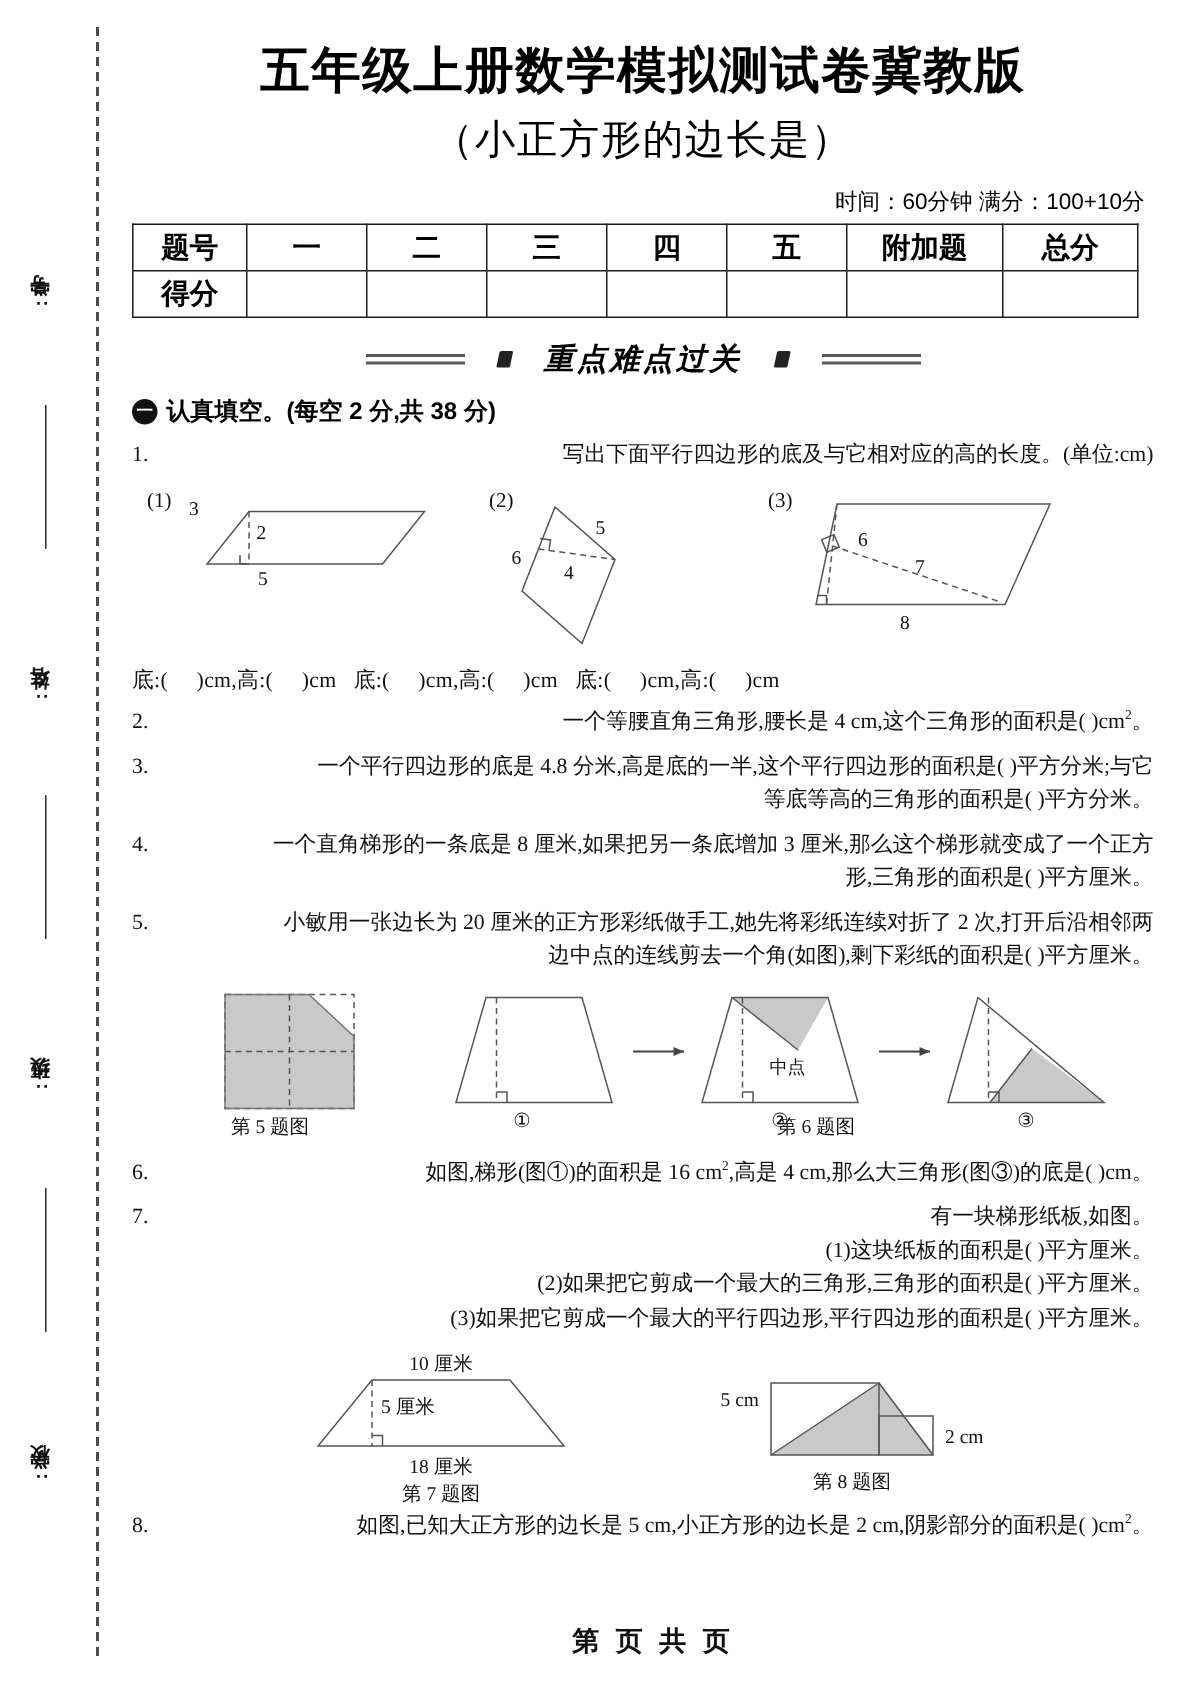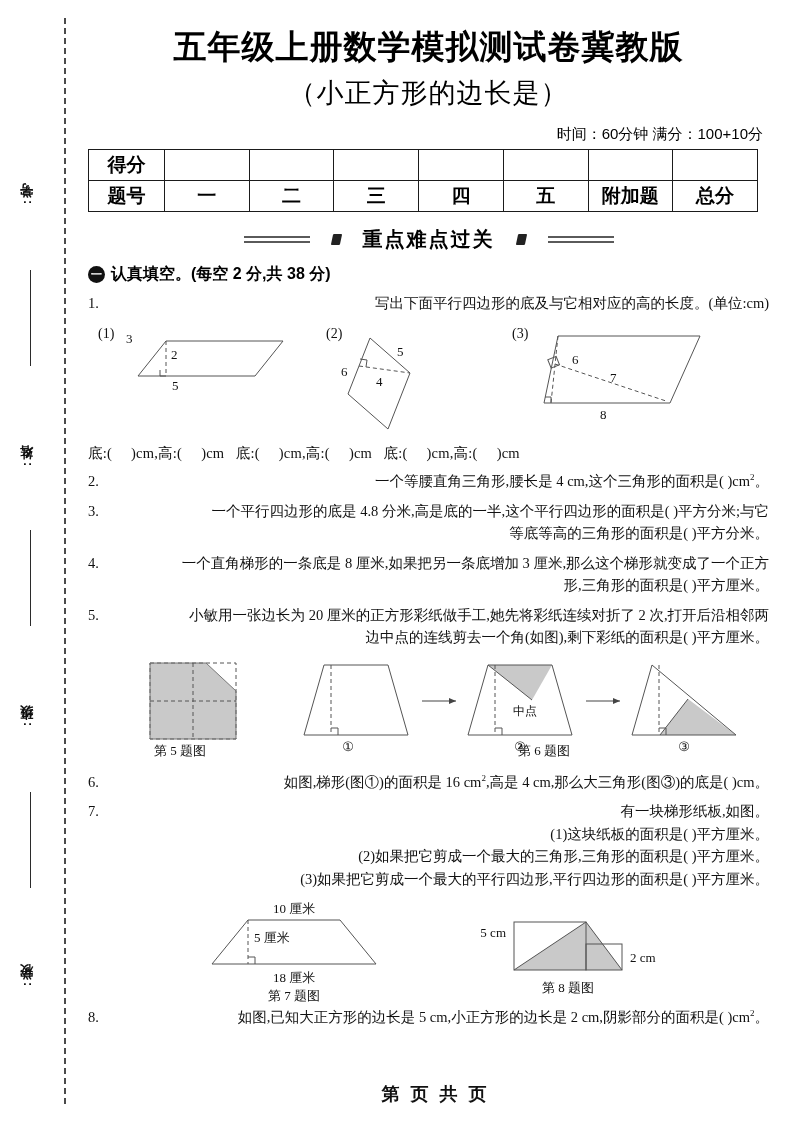--- a/index.html
+++ b/index.html
@@ -95,20 +95,21 @@
   td.col-head { width: 76px; }
   td.col-n    { width: 80px; }
   td.col-extra{ width: 104px; }
   td.col-total{ width: 90px; }
 
   
   .banner {
     margin-top: 14px;
     display: flex; align-items: center; justify-content: center;
     gap: 22px;
+    font-style: italic;
   }
   .banner .rule {
     display: block; width: 66px; height: 7px;
     border-top: 2px solid #5a5a5a;
     border-bottom: 2px solid #5a5a5a;
   }
   .banner .diamond {
     display: inline-block; width: 9px; height: 11px;
     background: #222;
     transform: skewX(-12deg);
@@ -190,38 +191,38 @@
 
 <div id="page">
 
   <div class="title-main">五年级上册数学模拟测试卷冀教版</div>
   <div class="title-sub">（小正方形的边长是）</div>
   <div class="meta-line">时间：60分钟  满分：100+10分</div>
 
   <table class="score-table">
     <tbody>
         <tr>
-      <td class="col-head">得分</td>
-      <td></td>
-      <td></td>
-      <td></td>
-      <td></td>
-      <td></td>
-      <td></td>
-      <td></td>
-    </tr>
-    <tr>
       <td class="col-head">题号</td>
       <td class="col-n">一</td>
       <td class="col-n">二</td>
       <td class="col-n">三</td>
       <td class="col-n">四</td>
       <td class="col-n">五</td>
       <td class="col-extra">附加题</td>
       <td class="col-total">总分</td>
+    </tr>
+    <tr>
+      <td class="col-head">得分</td>
+      <td></td>
+      <td></td>
+      <td></td>
+      <td></td>
+      <td></td>
+      <td></td>
+      <td></td>
     </tr>
   </tbody>
     </table>
 
   <div class="banner">
     <span class="rule"></span>
     <span class="diamond"></span>
     <span class="banner-text">重点难点过关</span>
     <span class="diamond"></span>
     <span class="rule"></span>

